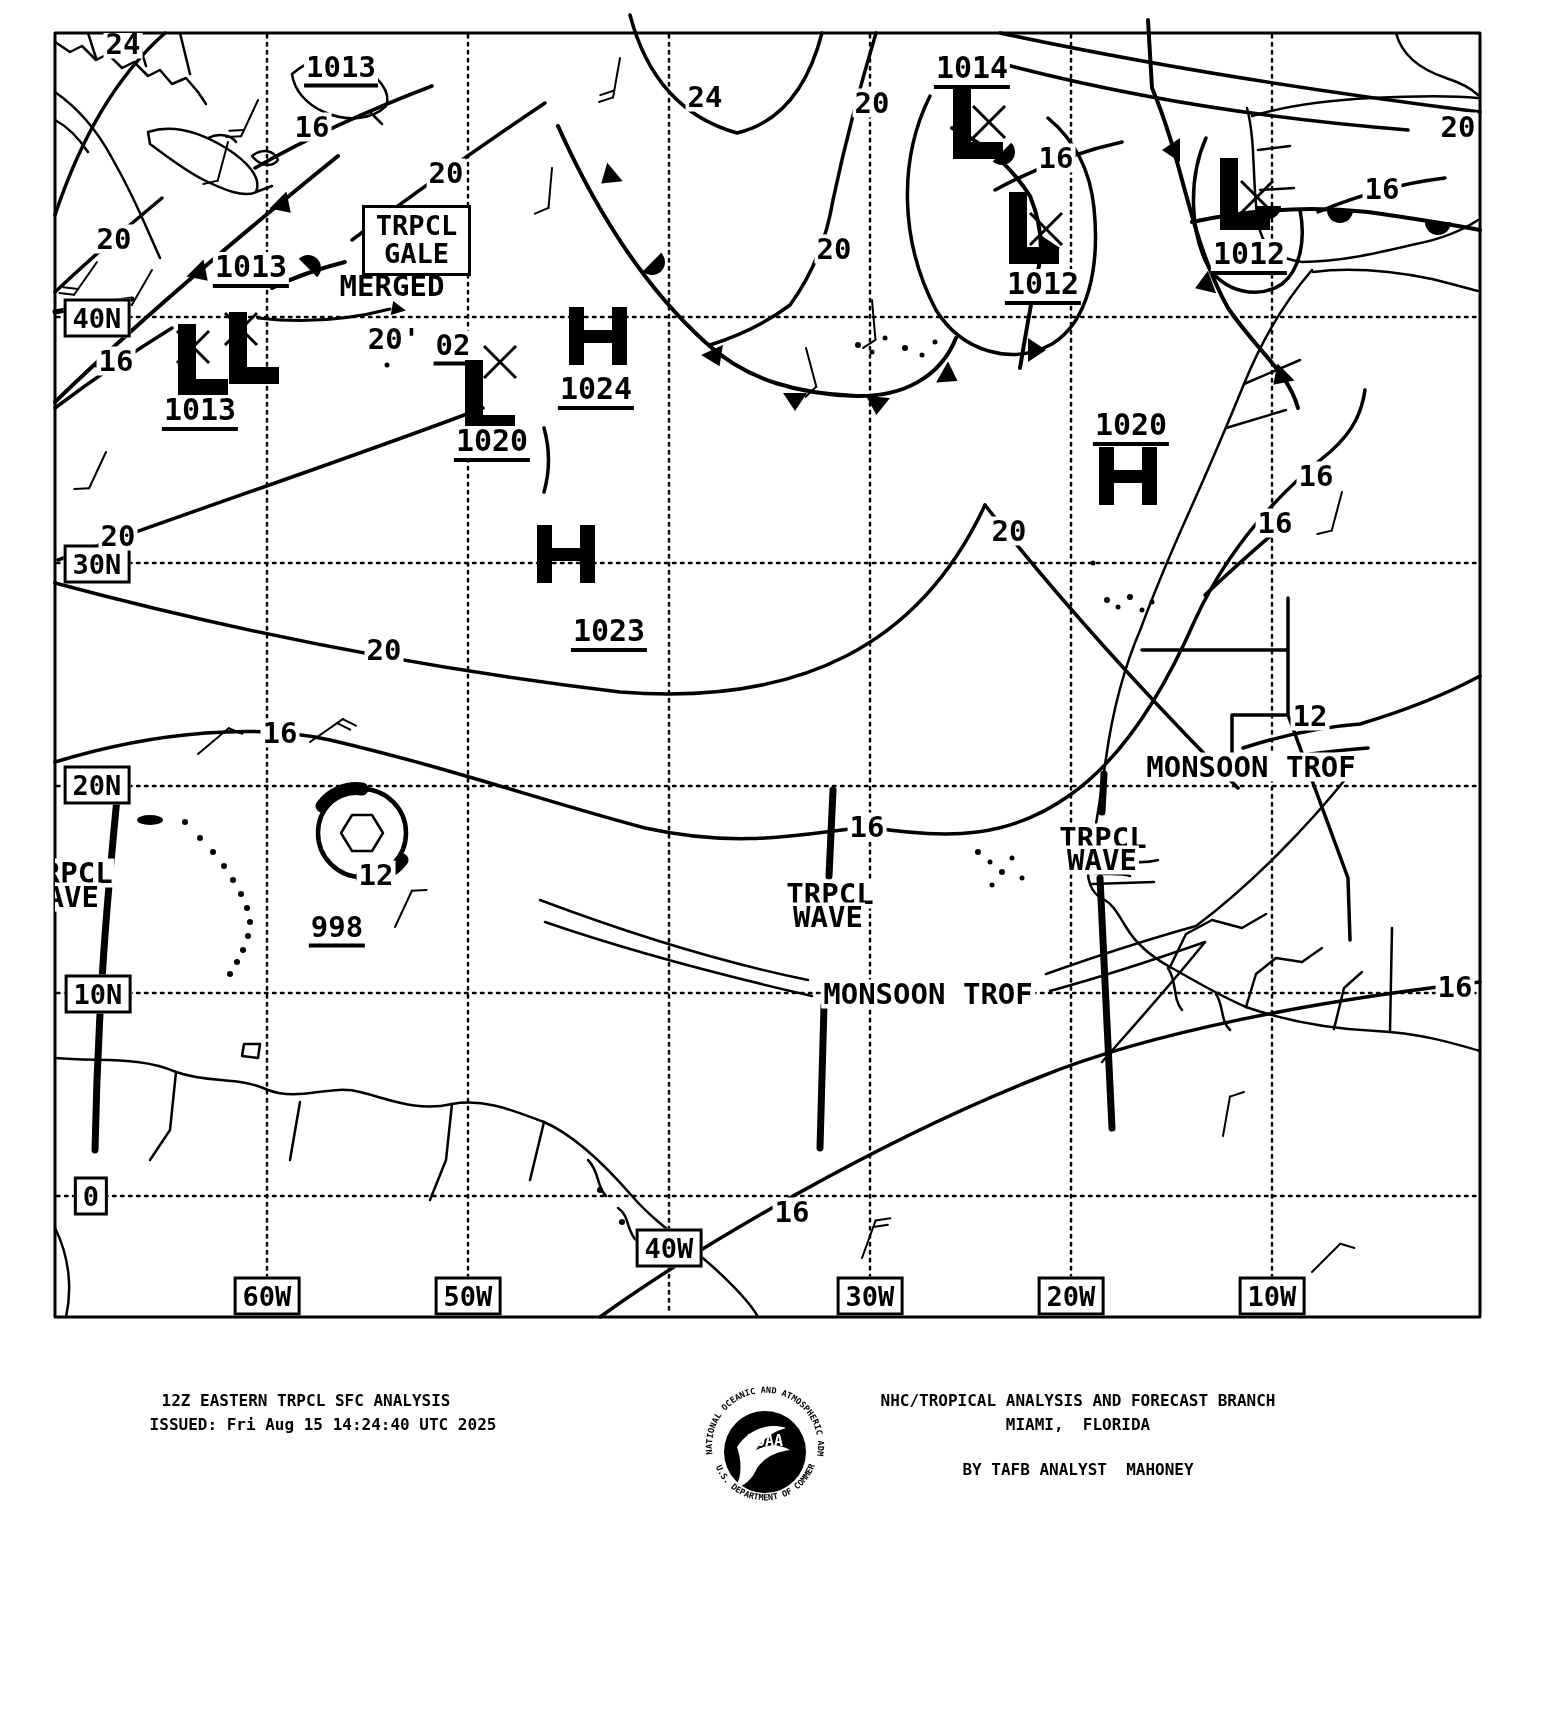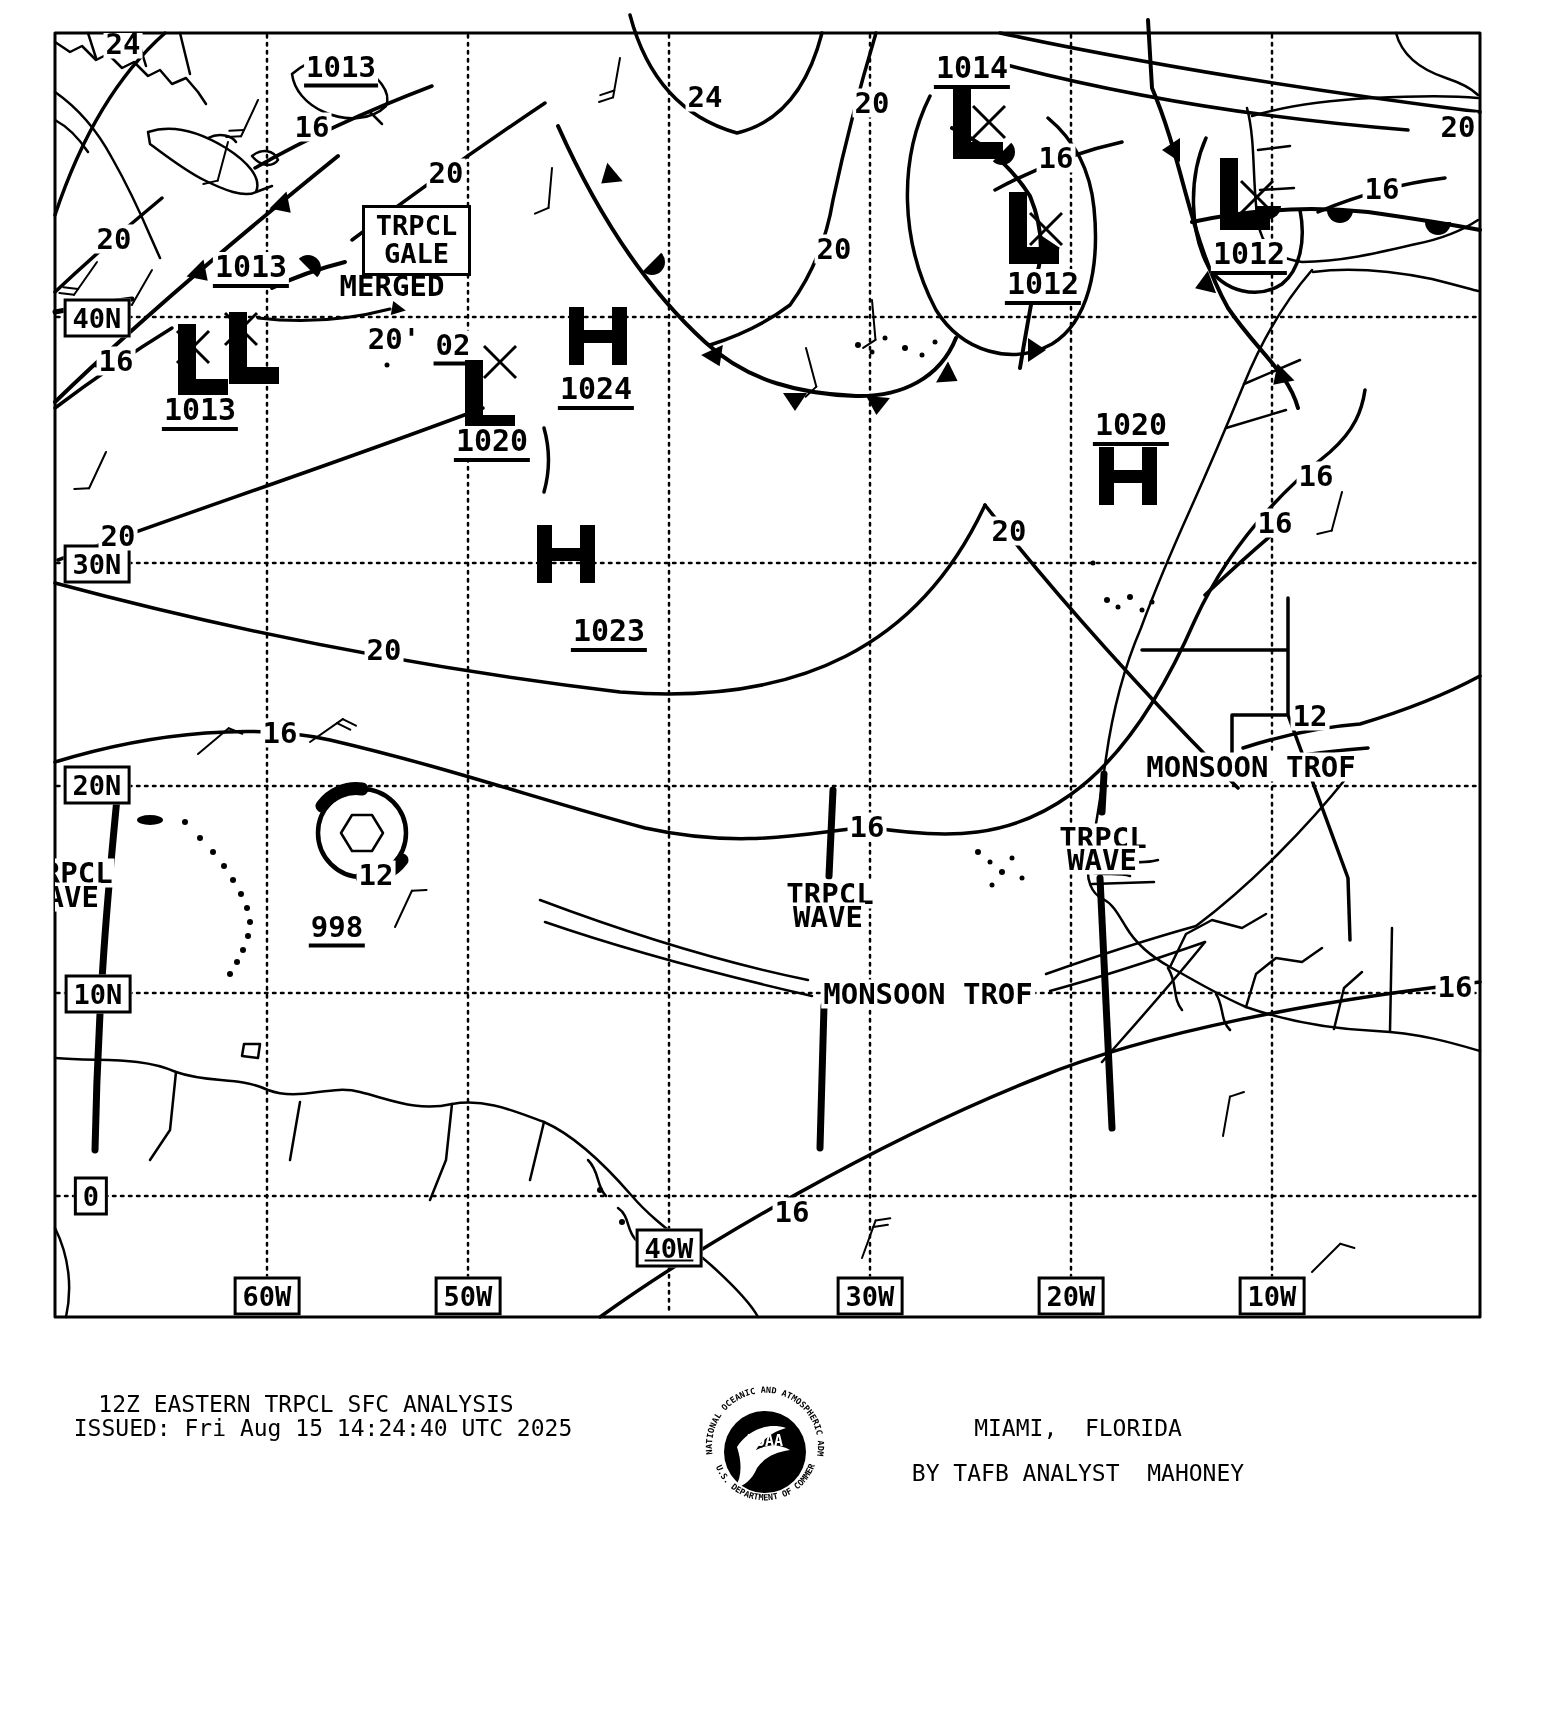--- a/index.html
+++ b/index.html
@@ -11,21 +11,21 @@
        line-height:1;background:#fff;padding:0 2px;white-space:pre;}
   .val{font-size:30px;}
   .u{border-bottom:4px solid #000;padding-bottom:2px;}
   .feat{font-size:29px;}
   .gbox{position:absolute;transform:translate(-50%,-50%);font-weight:bold;font-size:27px;
         line-height:1;background:#fff;border:3px solid #000;padding:3px 6px;white-space:pre;}
   .pcletter{position:absolute;transform:translate(-50%,-50%);}
   .xmark{position:absolute;transform:translate(-50%,-50%);}
   .annbox{position:absolute;background:#fff;border:3px solid #000;text-align:center;
           font-weight:bold;font-size:27px;line-height:1.05;padding:4px 6px;white-space:pre;}
-  .ft{position:absolute;font-weight:normal;font-size:23px;white-space:pre;transform:translateX(-50%);}
+  .ft{position:absolute;font-weight:bold;font-size:16px;white-space:pre;transform:translateX(-50%);}
 </style>
 </head>
 <body>
 
 <div id="stage">
 
 <svg id="vector" width="1542" height="1728" viewBox="0 0 1542 1728" fill="none" stroke="#000" stroke-linecap="round" stroke-linejoin="round">
 
   <rect x="55" y="33" width="1425" height="1284" stroke-width="3"></rect>
 
@@ -278,21 +278,21 @@
 </svg>
 
 <div id="map-clip">
       <div class="gbox" style="left: 42px; top: 285px;">40N</div>
       <div class="gbox" style="left: 42px; top: 531px;">30N</div>
       <div class="gbox" style="left: 42px; top: 752px;">20N</div>
       <div class="gbox" style="left: 43px; top: 961px;">10N</div>
       <div class="gbox" style="left: 36px; top: 1163px;">0</div>
       <div class="gbox" style="left: 212px; top: 1263px;">60W</div>
       <div class="gbox" style="left: 413px; top: 1263px;">50W</div>
-      <div class="gbox" style="left: 614px; top: 1215px; text-decoration: underline;">40W</div>
+      <div class="gbox" style="left: 614px; top: 1215px;">40W</div>
       <div class="gbox" style="left: 815px; top: 1263px;">30W</div>
       <div class="gbox" style="left: 1016px; top: 1263px;">20W</div>
       <div class="gbox" style="left: 1217px; top: 1263px;">10W</div>
       <div class="lbl" style="left: 68px; top: 11px;">24</div>
       <div class="lbl u" style="left: 286px; top: 37px;">1013</div>
       <div class="lbl" style="left: 257px; top: 94px;">16</div>
       <div class="lbl" style="left: 391px; top: 140px;">20</div>
       <div class="lbl" style="left: 59px; top: 206px;">20</div>
       <div class="lbl" style="left: 650px; top: 64px;">24</div>
       <div class="lbl" style="left: 817px; top: 70px;">20</div>
@@ -394,17 +394,18 @@
           <rect x="0" y="0" width="15" height="58" fill="#000"></rect>
           <rect x="43" y="0" width="15" height="58" fill="#000"></rect>
           <rect x="13" y="23" width="32" height="13" fill="#000"></rect>
         </svg></div>
       <div class="lbl val u" style="left: 1076px; top: 395px;">1020</div>
       <div class="annbox" style="left: 307px; top: 172px; width: 91px;"><div>TRPCL</div><div>GALE</div></div>
     </div>
 
 <div class="ft" style="left:306px;top:1391px;">12Z EASTERN TRPCL SFC ANALYSIS</div>
 <div class="ft" style="left:306px;top:1415px;margin-left:17px;">ISSUED: Fri Aug 15 14:24:40 UTC 2025</div>
+<div class="ft" style="left:1078px;top:1391px;">NHC/TROPICAL ANALYSIS AND FORECAST BRANCH</div>
 <div class="ft" style="left:1078px;top:1415px;">MIAMI,  FLORIDA</div>
 <div class="ft" style="left:1078px;top:1460px;">BY TAFB ANALYST  MAHONEY</div>
 <div class="ft" style="left:1078px;top:1484px;"></div>
 
 </div>
 
 </body></html>

